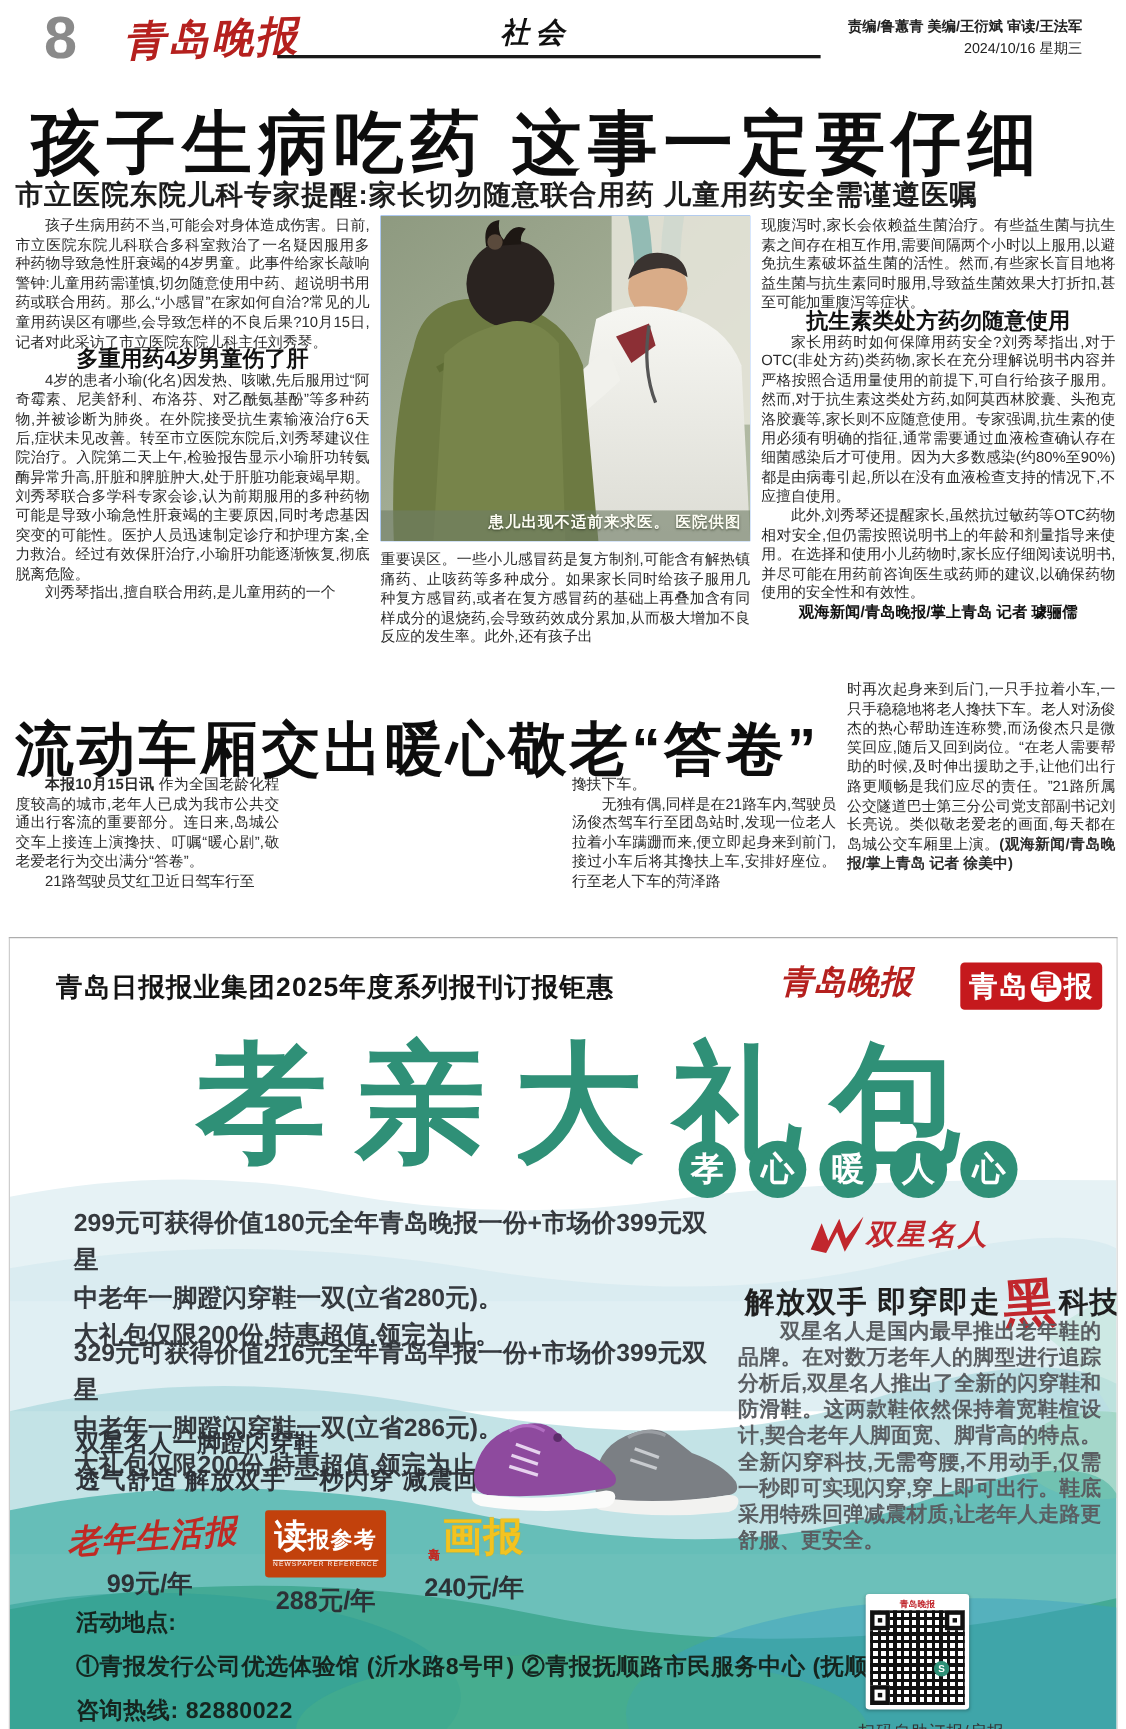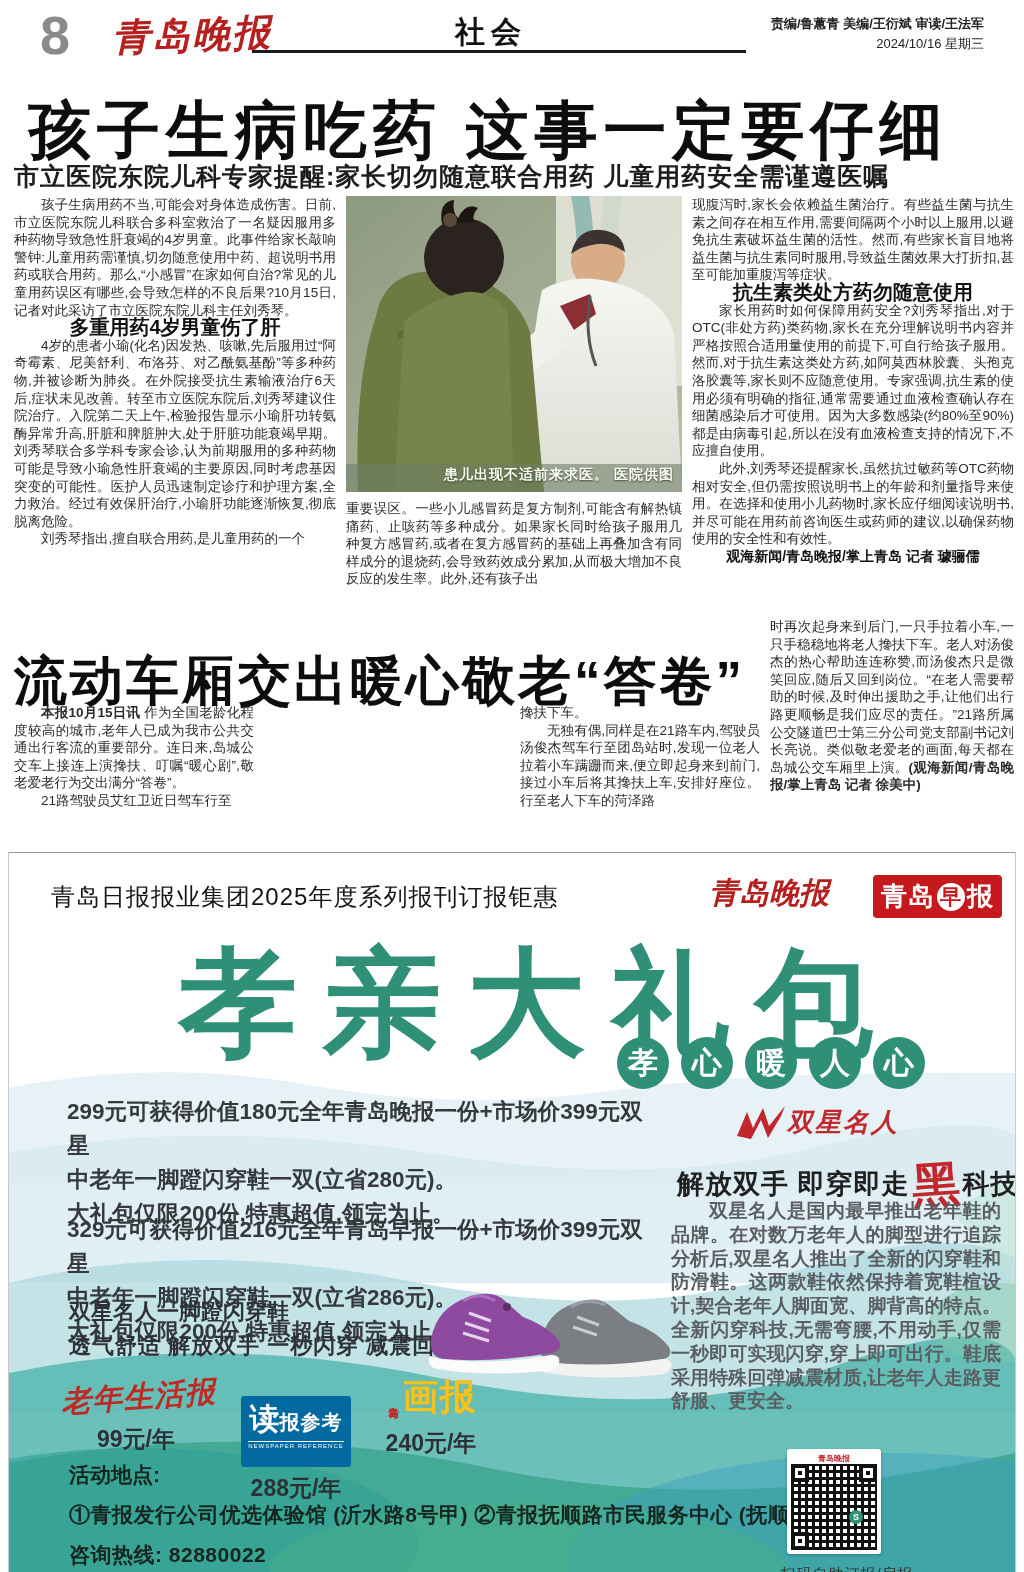--- a/index.html
+++ b/index.html
@@ -4,21 +4,21 @@
 <style>
   html,body{margin:0;padding:0;background:#e8e8e8;}
   .page{position:relative;width:1024px;height:1572px;background:#ffffff;overflow:hidden;
         font-family:"Liberation Sans",sans-serif;color:#1c1c1c;margin:0 auto;}
   .abs{position:absolute;}
 
   
   .page-num{font-size:54px;font-weight:bold;color:#8a8a8a;}
   .masthead{font-family:"DejaVu Serif",serif;font-style:italic;font-weight:bold;
             font-size:38px;color:#b5201e;transform:rotate(-2deg);letter-spacing:2px;}
-  .section-title{font-size:30px;font-weight:bold;letter-spacing:6px;color:#111;}
+  .section-title{font-size:26px;font-weight:bold;letter-spacing:6px;color:#111;font-style:italic;}
   .header-rule{height:3px;background:#1a1a1a;}
   .editors{font-size:13px;color:#222;text-align:right;line-height:20px;font-weight:bold;}
 
   
   .headline-1{font-size:63px;font-weight:900;letter-spacing:6px;white-space:nowrap;color:#0d0d0d;}
   .subtitle-1{font-size:25px;font-weight:600;letter-spacing:1px;color:#1d1d1d;white-space:nowrap;}
   .bodycol{font-size:13.5px;line-height:17.6px;text-align:justify;color:#2b2b2b;overflow:hidden;}
   .bodycol p{margin:0;text-indent:2em;}
   .bodycol p.noind{text-indent:0;}
   .subhead{font-size:20px;font-weight:bold;text-align:center;color:#111;margin:9px 0 7px 0;text-indent:0 !important;}
@@ -26,21 +26,21 @@
   .kicker{font-size:29px;font-weight:500;letter-spacing:2px;color:#2a2a2a;white-space:nowrap;}
   .headline-2{font-size:53px;font-weight:900;letter-spacing:3px;white-space:nowrap;color:#0d0d0d;}
 
   
   .photo{overflow:hidden;background:#3b82f6;}
   .photo-caption{position:absolute;right:8px;bottom:8px;font-size:14px;font-weight:bold;color:#fdfdf4;
                  text-shadow:0 1px 2px rgba(40,50,30,.8);letter-spacing:1px;}
 
   
   .ad-box{border-top:1px solid #9a9a9a;border-left:1px solid #c9c9c9;border-right:1px solid #c9c9c9;}
-  .ad-header{font-size:24px;font-weight:normal;color:#141414;letter-spacing:1px;}
+  .ad-header{font-size:24px;font-weight:bold;color:#141414;letter-spacing:1px;}
   .ad-masthead{font-family:"DejaVu Serif",serif;font-style:italic;font-weight:bold;font-size:30px;color:#b5201e;}
   .zaobao-logo{background:#c5191d;color:#fff;font-weight:900;font-size:26px;padding:4px 8px;border-radius:4px;
                letter-spacing:1px;display:flex;align-items:center;gap:2px;}
   .zaobao-logo .circ{display:inline-block;width:28px;height:28px;border-radius:50%;background:#fff;color:#c5191d;
                font-size:21px;line-height:28px;text-align:center;}
   .ad-title{font-family:"DejaVu Serif",serif;font-weight:bold;font-size:118px;color:#2f9077;
             letter-spacing:26px;white-space:nowrap;}
   .slogan-row{display:flex;gap:12px;}
   .slogan-circle{width:52px;height:52px;border-radius:50%;background:#2f9077;color:#fff;
                  font-family:"DejaVu Serif",serif;font-weight:bold;font-size:30px;
@@ -50,21 +50,21 @@
   .tech-heading{font-size:27px;font-weight:900;color:#1f1f1f;letter-spacing:1px;white-space:nowrap;}
   .tech-hei{font-family:"DejaVu Serif",serif;font-size:48px;font-weight:bold;color:#c1272d;
             display:inline-block;transform:rotate(-4deg);margin:0 2px;vertical-align:-8px;}
   .brand-para{font-size:19px;line-height:23.8px;font-weight:600;color:#5a5e62;text-align:justify;}
   .brand-para p{margin:0;text-indent:2em;}
   .shoe-title{font-size:22px;font-weight:bold;color:#2e3238;}
   .shoe-features{font-size:22px;font-weight:bold;color:#2e3238;letter-spacing:1px;}
   .pub-price{font-size:23px;font-weight:bold;color:#2c3136;text-align:center;margin-top:6px;}
   .pub-script{font-family:"DejaVu Serif",serif;font-style:italic;font-weight:bold;font-size:30px;
               color:#c02a24;transform:rotate(-4deg);letter-spacing:1px;white-space:nowrap;}
-  .pub-red-box{background:#0369a1;color:#fff;border-radius:3px;padding:3px 7px 18px 7px;display:inline-block;margin-top:23px;}
+  .pub-red-box{background:#c2410c;color:#fff;border-radius:3px;padding:3px 7px 8px 7px;display:inline-block;}
   .pub-red-box .big{font-family:"DejaVu Serif",serif;font-size:30px;font-weight:bold;}
   .pub-red-box .small{font-size:20px;font-weight:bold;letter-spacing:1px;}
   .pub-red-box .en{display:block;font-size:6px;letter-spacing:1px;border-top:1px solid #fff;
                    text-align:center;margin-top:1px;padding-top:1px;}
   .pub-yellow{color:#f3c320;font-weight:900;font-size:36px;letter-spacing:1px;
               text-shadow:0 0 1px #d8a700;}
   .pub-vert{writing-mode:vertical-rl;font-size:11px;color:#c02a24;font-weight:bold;margin-right:2px;}
   .venue-label{font-size:21px;font-weight:bold;color:#15251f;}
   .venue-line{font-size:21px;font-weight:bold;color:#15251f;letter-spacing:.5px;}
   .qr-card{background:#fff;border-radius:3px;box-shadow:0 1px 3px rgba(0,0,0,.25);

